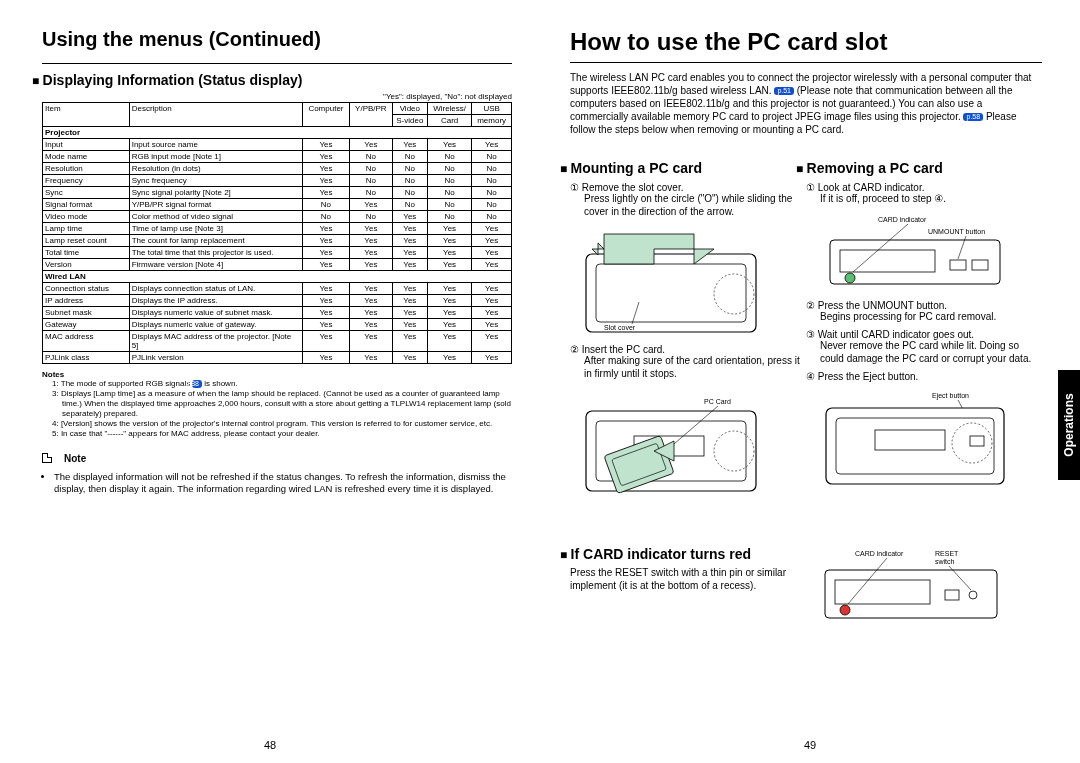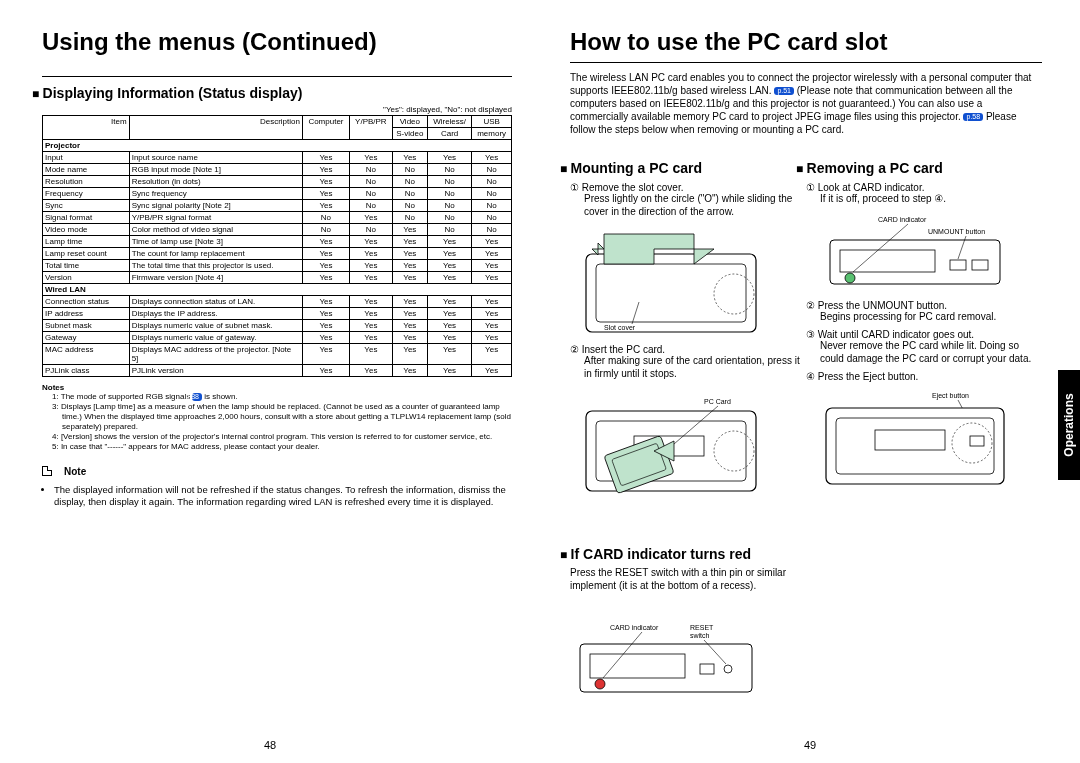--- a/index.html
+++ b/index.html
@@ -1,50 +1,50 @@
 <!DOCTYPE html>
 <html><head>
 <meta charset="utf-8">
 <style>
   * { margin: 0; padding: 0; box-sizing: border-box; }
   body { font-family: Arial, Helvetica, sans-serif; background: #fff; width: 1080px; height: 763px; position: relative; color: #000; }
   .spread { display: flex; width: 100%; height: 100%; }
   .page { width: 50%; padding: 28px 28px 10px 42px; position: relative; }
   .page.right { padding: 28px 38px 10px 30px; }
-  .h1 { font-size: 24px; font-weight: bold; margin-bottom: 20px; }
+  .h1 { font-size: 20px; font-weight: bold; margin-bottom: 12px; }
   .h1-big { font-size: 24px; font-weight: bold; margin-bottom: 6px; }
   .rule { border-top: 1.5px solid #000; margin: 2px 0 8px 0; }
   .h2 { font-size: 14px; font-weight: bold; margin: 6px 0 4px -10px; }
   .h2::before { content: "■ "; font-size: 12px; }
   .body { font-size: 10px; line-height: 1.3; margin-bottom: 4px; }
   .caption { font-size: 8px; text-align: right; margin: 4px 0 1px 0; }
   table.status { border-collapse: collapse; width: 100%; font-size: 8px; }
   table.status td, table.status th { border: 0.5px solid #000; padding: 1px 2px; text-align: left; vertical-align: top; }
-  table.status th { font-weight: normal; text-align: right; }
+  table.status th { font-weight: normal; text-align: left; }
   table.status .c { text-align: center; }
   table.status .group td { font-weight: bold; }
   .notes-head { font-size: 8px; font-weight: bold; margin-top: 6px; }
   .notes { font-size: 8px; line-height: 1.25; padding-left: 10px; }
   .note-li { text-indent: -10px; padding-left: 10px; }
   .pref { background: #1050d0; color: #fff; border-radius: 3px; padding: 0 3px; font-size: 7px; display: inline-block; line-height: 1.15; vertical-align: middle; }
   .note-box { margin-top: 10px; }
   .note-box .label { font-size: 10px; font-weight: bold; display: inline-flex; align-items: center; gap: 12px; }
   .note-box .dogear { width: 10px; height: 10px; border: 1px solid #000; position: relative; display: inline-block; }
   .note-box .dogear::after { content: ""; position: absolute; right: -1px; top: -1px; width: 4px; height: 4px; background: #fff; border-left: 1px solid #000; border-bottom: 1px solid #000; }
   .note-box ul { list-style: disc; margin-left: 12px; font-size: 9.5px; line-height: 1.3; margin-top: 4px; }
   .pagenum { position: absolute; bottom: 12px; left: 50%; transform: translateX(-50%); font-size: 11px; }
   .sidetab { position: absolute; right: 0; top: 370px; width: 22px; height: 110px; background: #000; color: #fff; font-size: 12px; display: flex; align-items: center; justify-content: center; }
   .sidetab span { transform: rotate(-90deg); white-space: nowrap; font-weight: bold; }
   .cols { display: flex; margin-top: 18px; }
   .col { width: 50%; }
   .stephead { font-size: 10px; font-weight: normal; margin-top: 6px; }
   .stepbody { font-size: 10px; line-height: 1.25; margin-left: 14px; margin-bottom: 4px; }
   .figure { margin: 6px 0 10px 14px; border: 0; }
   .figure svg { display: block; }
-  .bottom-cols { display: flex; gap: 18px; margin-top: 14px; flex-direction: column; }
+  .bottom-cols { display: flex; gap: 18px; margin-top: 14px; }
 </style>
 </head>
 <body>
 
 <div class="spread">
 
   <div class="page">
     <div class="h1">Using the menus (Continued)</div>
     <div class="rule"></div>
     <div class="h2">Displaying Information (Status display)</div>

